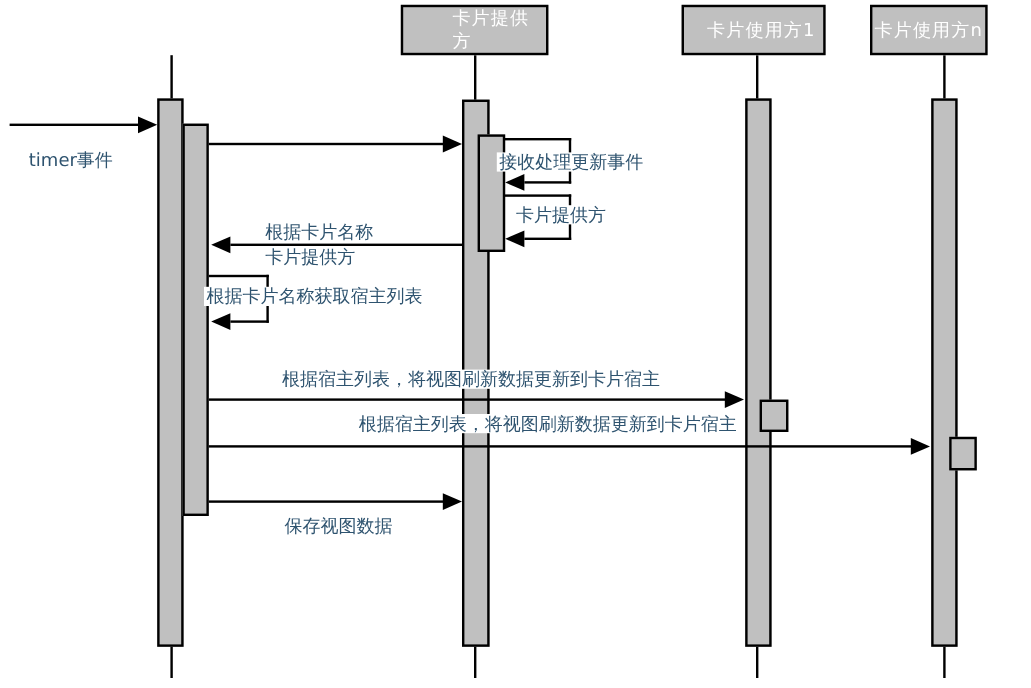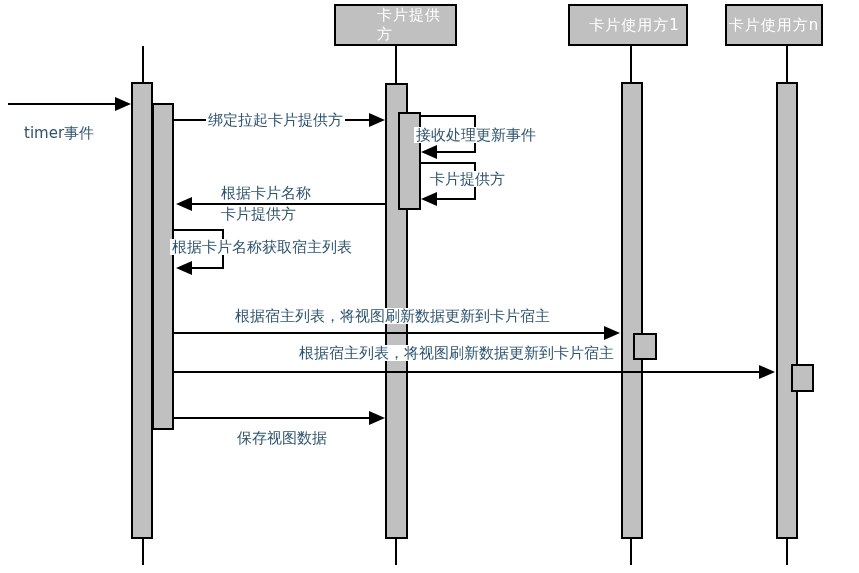--- a/index.html
+++ b/index.html
@@ -52,21 +52,20 @@
   <div class="bar" style="left:633px;top:333px;width:24px;height:27px;"></div>
   <div class="bar" style="left:776px;top:82px;width:22px;height:457px;"></div>
   <div class="bar" style="left:791px;top:364px;width:23px;height:28px;"></div>
 
   <div class="hline" style="left:8px;top:103px;width:108px;"></div>
   <div class="arr-r" style="left:115px;top:97px;"></div>
   <div class="lbl" style="left:22px;top:125px;">timer事件</div>
 
   <div class="hline" style="left:174px;top:119px;width:196px;"></div>
   <div class="arr-r" style="left:369px;top:113px;"></div>
-  <div class="lbl" style="left:206px;top:112px;">绑定拉起卡片提供方</div>
 
   <div class="hline" style="left:420px;top:115px;width:56px;"></div>
   <div class="vline" style="left:474px;top:115px;height:38px;"></div>
   <div class="hline" style="left:437px;top:151px;width:39px;"></div>
   <div class="arr-l" style="left:421px;top:145px;"></div>
   <div class="lbl" style="left:414px;top:127px;">接收处理更新事件</div>
 
   <div class="hline" style="left:420px;top:162px;width:56px;"></div>
   <div class="vline" style="left:474px;top:162px;height:38px;"></div>
   <div class="hline" style="left:437px;top:198px;width:39px;"></div>

